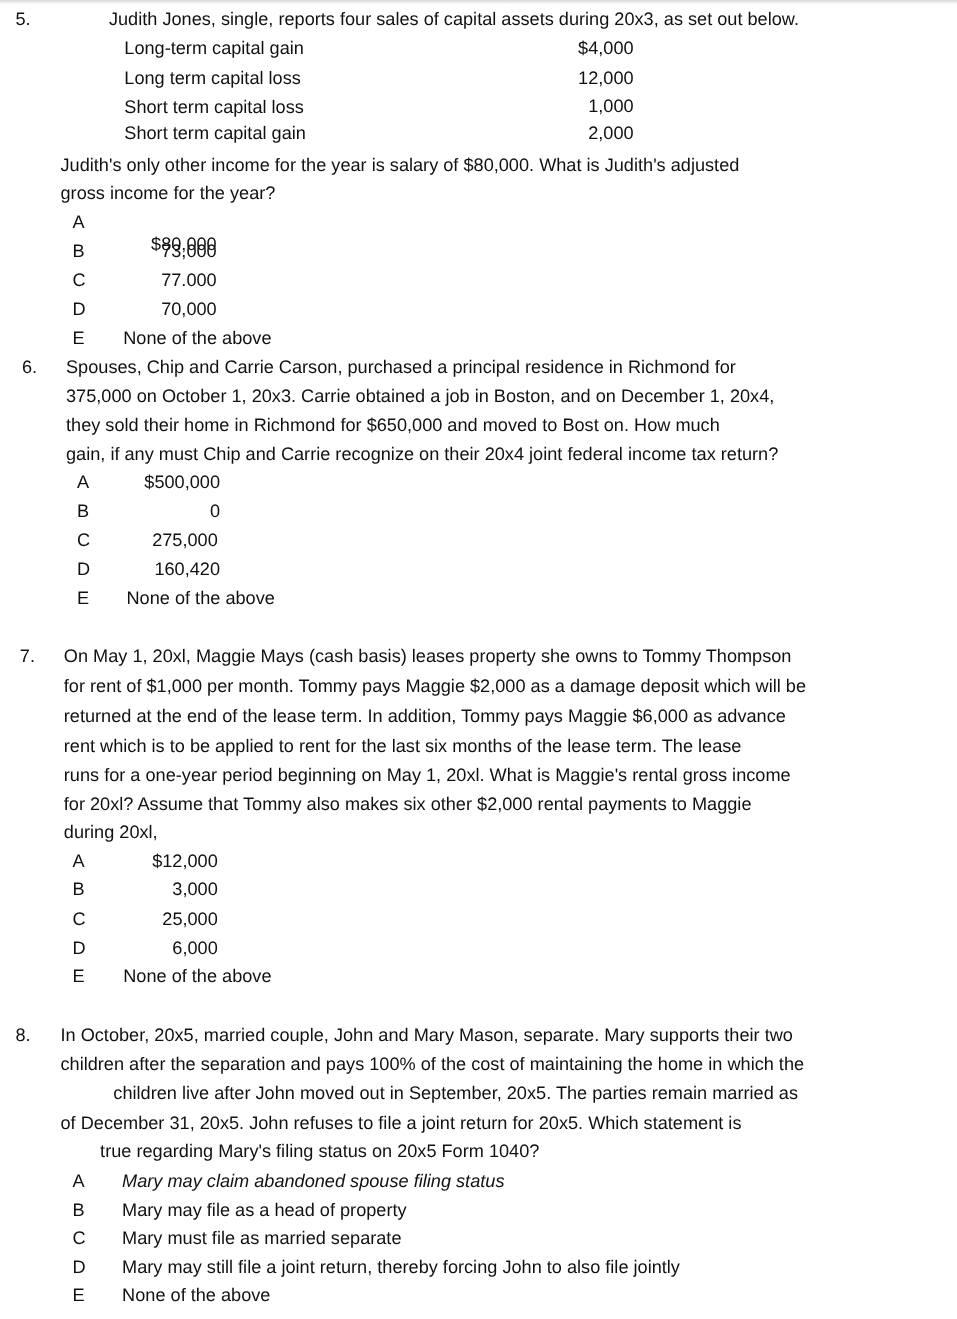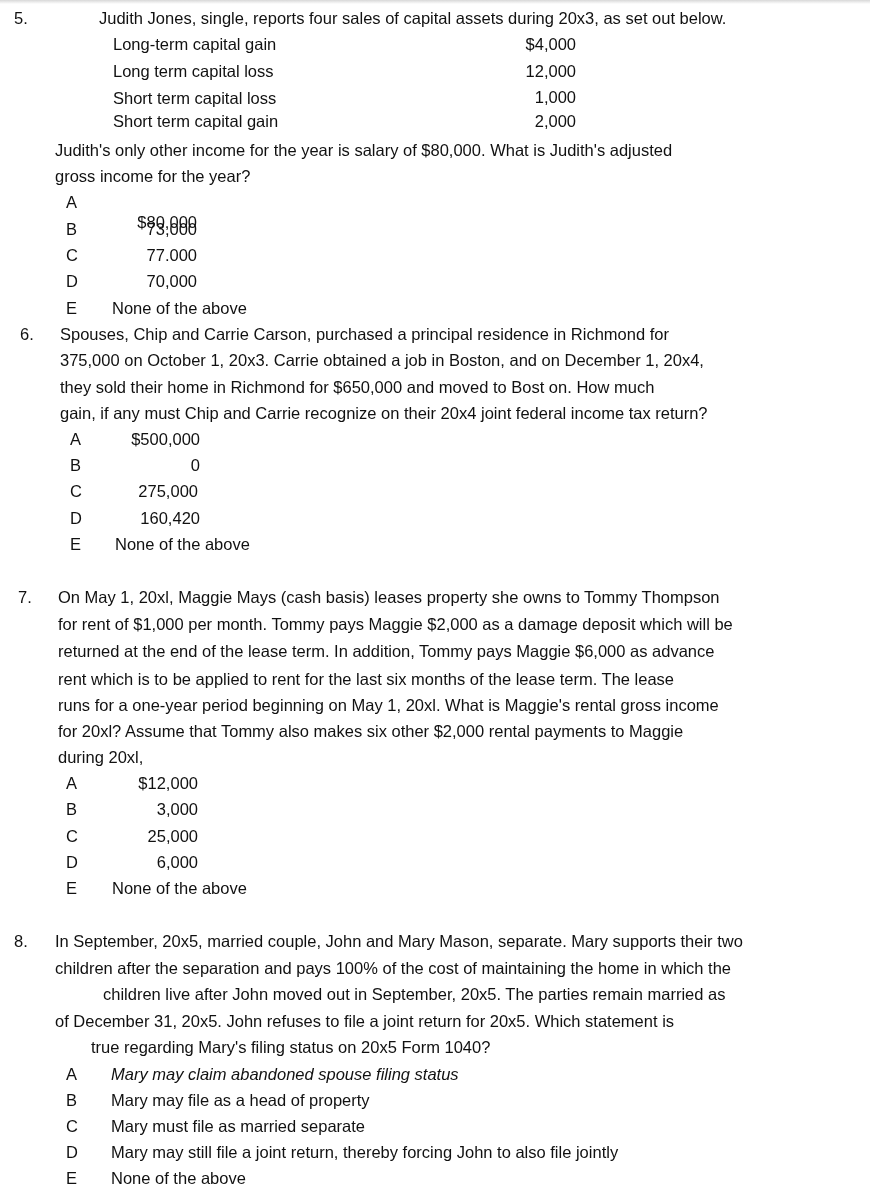--- a/index.html
+++ b/index.html
@@ -85,21 +85,21 @@
     <span class="abs num" style="left:100px;width:98px;top:826px;">25,000</span>
     <span class="abs" style="left:66px;top:852px;">D</span>
     <span class="abs num" style="left:100px;width:98px;top:852px;">6,000</span>
     <span class="abs" style="left:66px;top:878px;">E</span>
     <span class="abs" style="left:112px;top:878px;">None of the  above</span>
   </div>
 </div>
 
 <div>
   <span class="abs" style="left:14px;top:931px;">8.</span>
-  <span class="abs" style="left:55px;top:931px;">In September,  20x5, married couple, John and Mary Mason, separate.  Mary supports their  two</span>
+  <span class="abs" style="left:55px;top:931px;">In October,  20x5, married couple, John and Mary Mason, separate.  Mary supports their  two</span>
   <span class="abs" style="left:55px;top:958px;">children after the separation and pays 100% of the cost of maintaining the home in which the</span>
   <span class="abs" style="left:55px;top:984px;margin-left:48px;">children live after John moved out in September, 20x5. The parties remain married as</span>
   <span class="abs" style="left:55px;top:1011px;">of December 31, 20x5. John refuses to file a joint return for 20x5. Which statement is</span>
   <span class="abs" style="left:55px;top:1037px;margin-left:36px;">true regarding Mary's filing status on 20x5 Form 1040?</span>
   <div>
     <span class="abs" style="left:66px;top:1064px;">A</span>
     <span class="abs" style="left:111px;top:1064px;font-style:italic;">Mary may claim abandoned spouse filing status</span>
     <span class="abs" style="left:66px;top:1090px;">B</span>
     <span class="abs" style="left:111px;top:1090px;">Mary may file as a head of property</span>
     <span class="abs" style="left:66px;top:1116px;">C</span>

